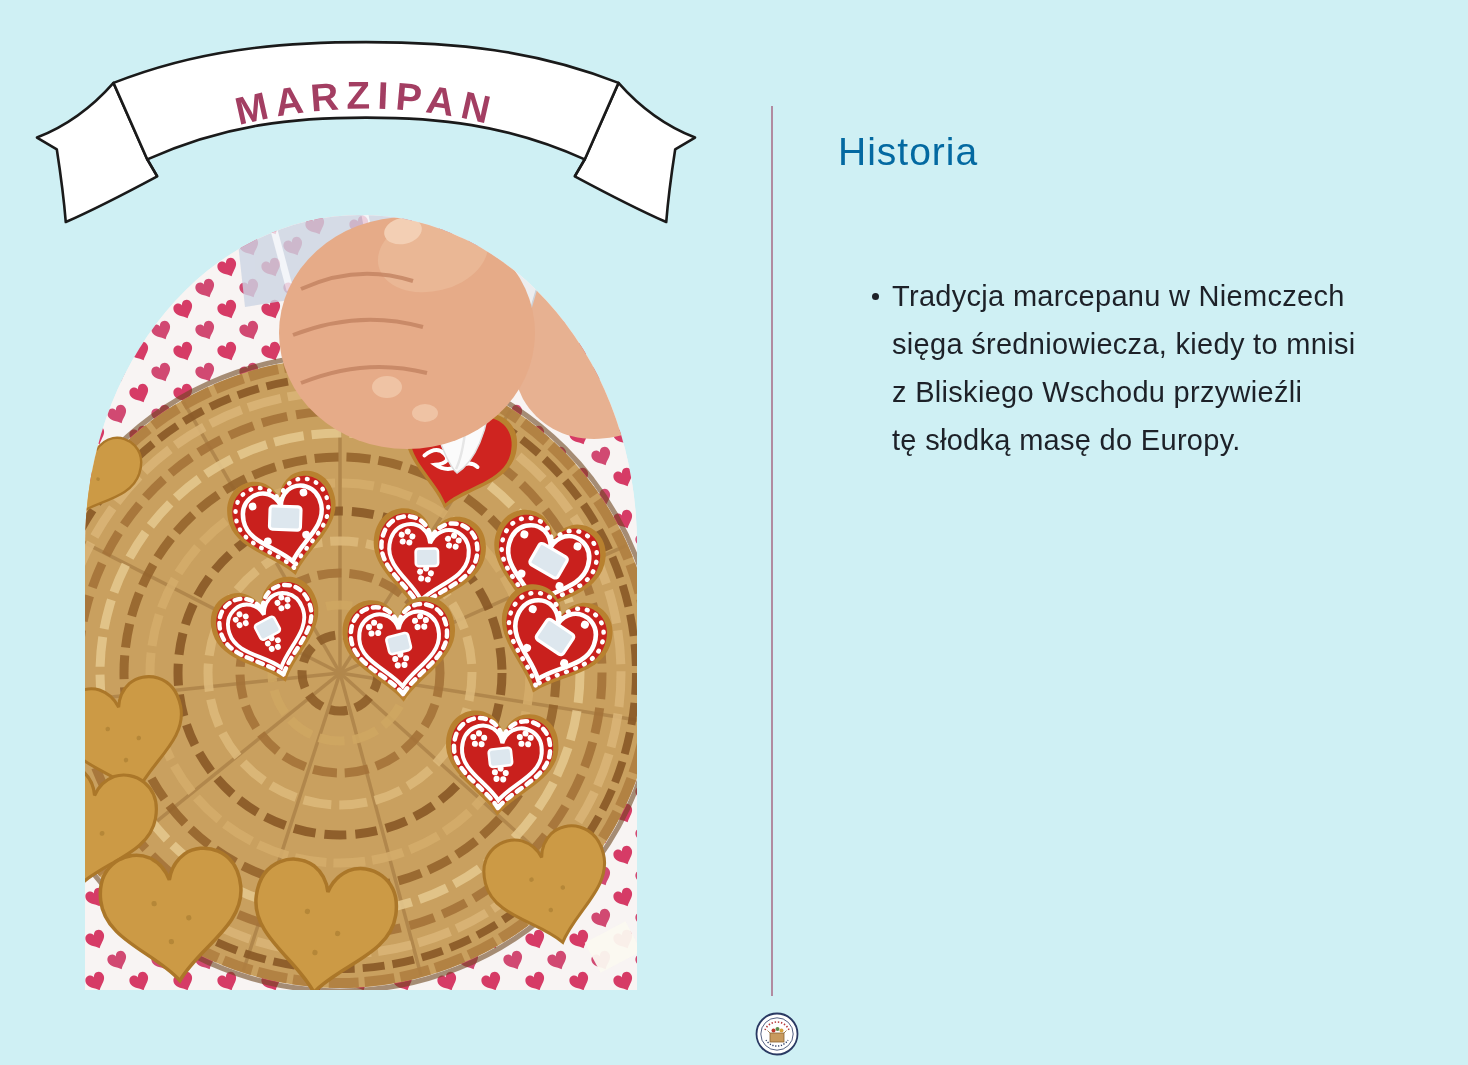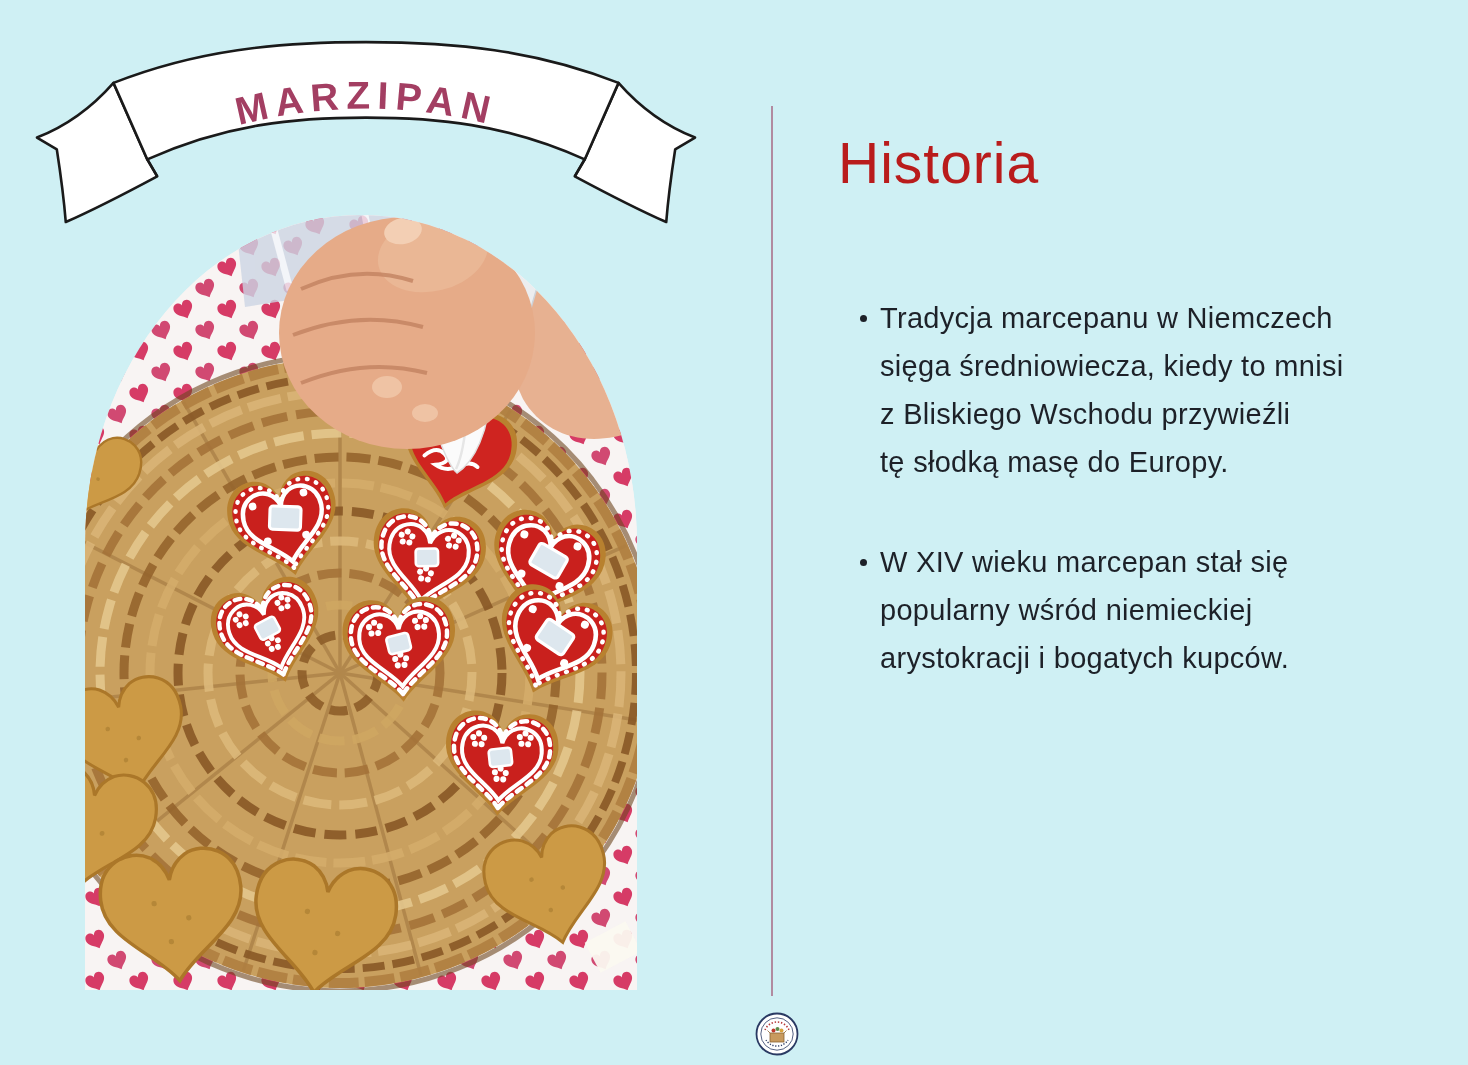--- a/index.html
+++ b/index.html
@@ -28,24 +28,24 @@
   .divider{
     position:absolute;left:771px;top:106px;width:2px;height:890px;
     background:#b18ba0;
   }
   
   .logo{position:absolute;left:755px;top:1012px;width:44px;height:44px;}
   
   .content{position:absolute;left:838px;top:130px;width:600px;}
   .content h1{
     margin:0 0 98px 0;
-    font-size:57px;font-weight:500;letter-spacing:1px;
-    color:#b91c1c;
-  }
-  .content ul{list-style:none;margin:4px;padding:0 0 0 38px;}
+    font-size:39px;font-weight:500;letter-spacing:1px;
+    color:#0369a1;
+  }
+  .content ul{list-style:none;margin:16px;padding:0 0 0 38px;}
   .content li{
     position:relative;
     margin:0 0 52px 0;
     font-size:29px;line-height:48px;letter-spacing:.3px;
     color:#1d2128;
     white-space:pre-line;
   }
   .content li::before{
     content:"";position:absolute;left:-20px;top:21px;
     width:7px;height:7px;border-radius:50%;background:#1d2128;
@@ -228,19 +228,16 @@
     </svg>
   </div>
 
   <div class="content">
     <h1>Historia</h1>
     <ul>
       <li><span>Tradycja marcepanu w Niemczech
 sięga średniowiecza, kiedy to mnisi
 z Bliskiego Wschodu przywieźli
 tę słodką masę do Europy.</span></li>
-      <li><span>W XIV wieku marcepan stał się
-popularny wśród niemieckiej
-arystokracji i bogatych kupców.</span></li>
     </ul>
   </div>
 
 </div>
 
 </body></html>

